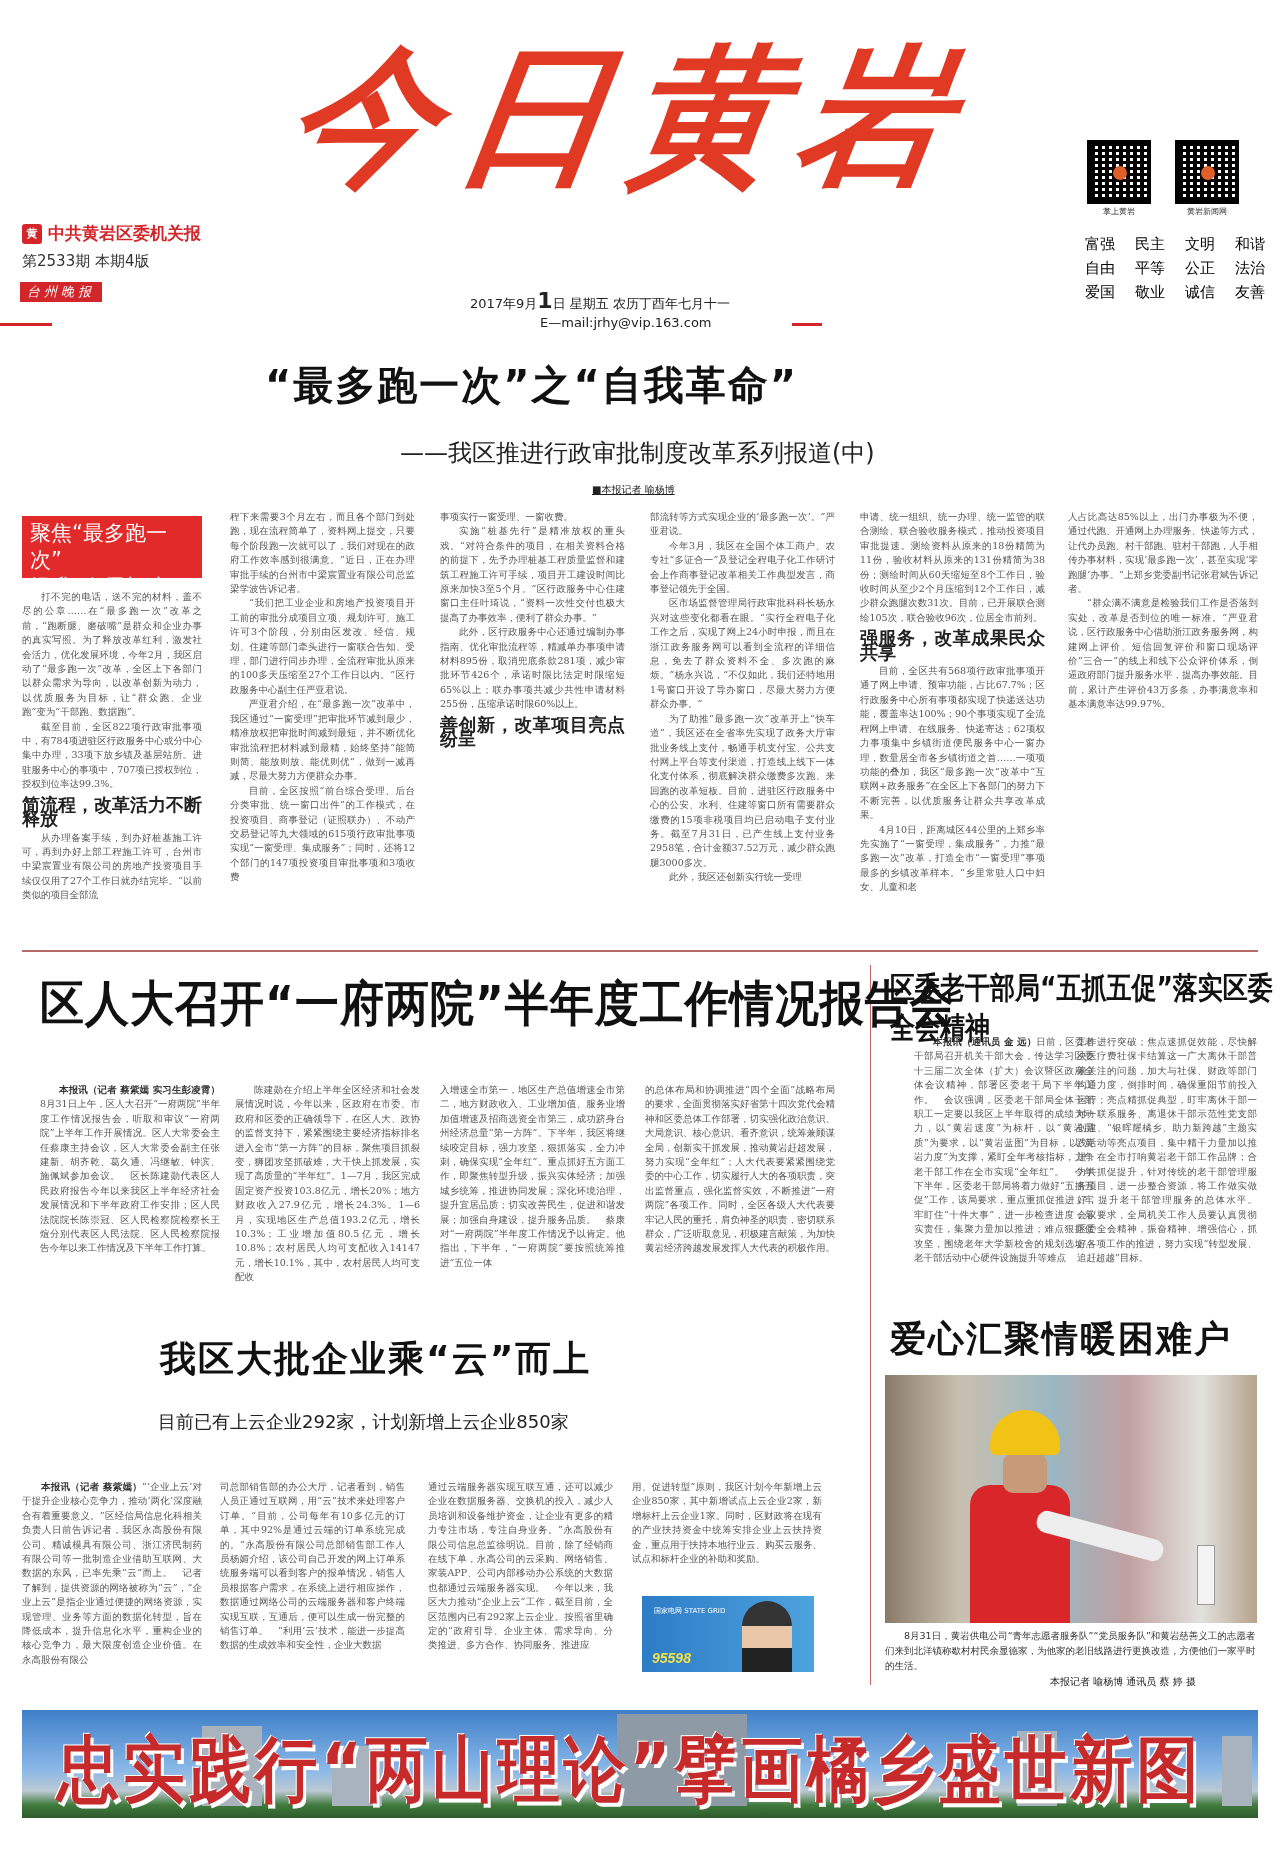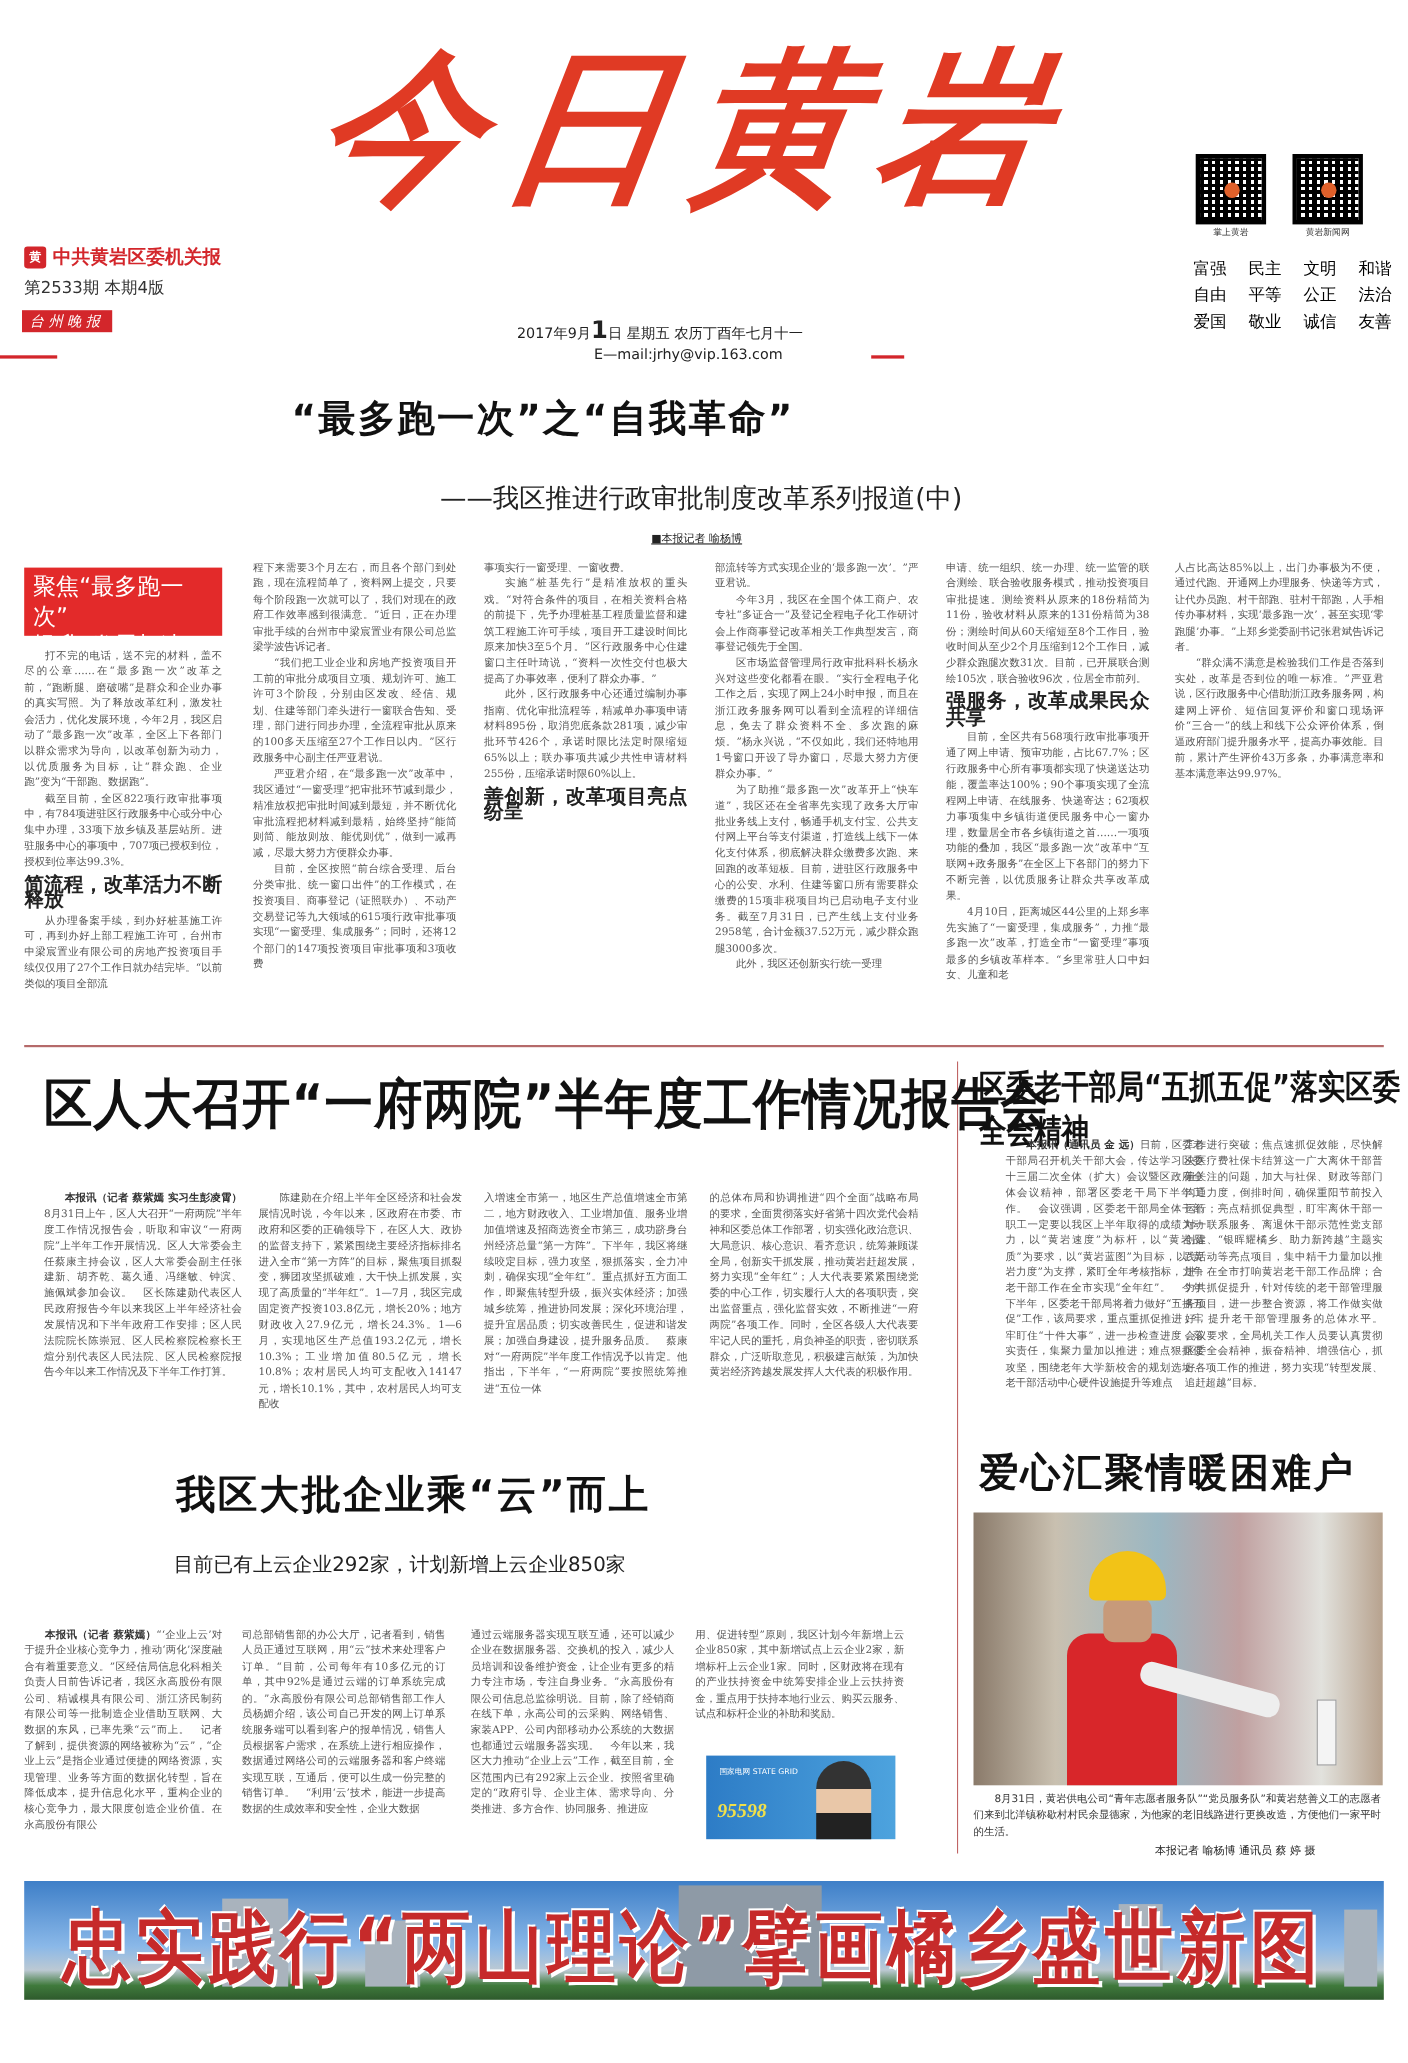--- a/index.html
+++ b/index.html
@@ -20,21 +20,21 @@
   .qr-box { width: 64px; height: 64px; background:
       repeating-linear-gradient(90deg,#000 0 4px,#fff 4px 7px),
       repeating-linear-gradient(0deg,#000 0 3px,#fff 3px 6px);
       background-blend-mode: multiply; border: 4px solid #000; position: relative; }
   .qr-box::after { content:""; position:absolute; left:22px; top:22px; width:14px; height:14px; background:#e0602a; border-radius:50%; }
   .qr-label { font-family: "DejaVu Sans", sans-serif; font-size: 8px; color:#333; margin-top:2px; }
   .values { left: 1085px; top: 232px; width: 180px; font-family: "DejaVu Sans", sans-serif; font-size: 15px; color:#000000; line-height: 24px; }
   .values div { display:flex; justify-content:space-between; }
 
   
-  .h1 { left: 265px; top: 358px; font-family: "DejaVu Sans", sans-serif; font-size: 34px; font-weight: 900; color: #111; letter-spacing: 2px; text-align: center; }
+  .h1 { left: 265px; top: 358px; font-family: "DejaVu Sans", sans-serif; font-size: 40px; font-weight: 900; color: #111; letter-spacing: 2px; text-align: center; }
   .h1-sub { left: 400px; top: 437px; font-family: "DejaVu Sans", sans-serif; font-size: 24px; color: #222; }
   .byline1 { left: 592px; top: 483px; font-family: "DejaVu Sans", sans-serif; font-size: 10px; color: #222; text-decoration: underline; }
   .redbox { left: 22px; top: 516px; width: 180px; height: 62px; background: #e32a2a; color: #fff; font-family: "DejaVu Sans", sans-serif; font-size: 21px; line-height: 27px; padding: 4px 8px; }
 
   .col { font-size: 9.5px; line-height: 14.4px; color: #555; text-align: justify; overflow: hidden; }
   .col p { text-indent: 2em; }
   .col .sub { font-family: "DejaVu Sans", sans-serif; font-weight: bold; font-size: 18px; color: #222; margin: 6px 0 4px; text-indent: 0; }
   .col b { color:#333; }
 
   .rule { left: 22px; top: 950px; width: 1236px; height: 2px; background: #b56a6a; }
@@ -50,21 +50,21 @@
   .photo .helmet { position:absolute; left:105px; top:35px; width:70px; height:45px; background:#f2c317; border-radius: 35px 35px 6px 6px; }
   .photo .face { position:absolute; left:118px; top:78px; width:44px; height:40px; background:#c79a7a; border-radius: 10px; }
   .photo .vest { position:absolute; left:85px; top:110px; width:100px; height:140px; background:#d8262a; border-radius: 20px 20px 0 0; }
   .photo .arm { position:absolute; left:150px; top:150px; width:130px; height:22px; background:#eee; transform: rotate(15deg); border-radius: 10px; }
   .photo .strip { position:absolute; left:312px; top:170px; width:18px; height:60px; background:#f4f4f4; border:1px solid #999; }
   .caption { left: 885px; top: 1628px; width: 372px; font-size: 9.5px; line-height: 15px; color: #333; font-family: "DejaVu Sans", sans-serif; }
   .caption p { text-indent: 2em; }
   .credit { left: 1050px; top: 1675px; font-family: "DejaVu Sans", sans-serif; font-size: 10px; color: #222; }
 
   .ad { left: 642px; top: 1596px; width: 172px; height: 76px; background: linear-gradient(90deg,#2d7cc6,#4da3de); overflow:hidden; }
-  .ad .hotline { position:absolute; left:10px; top:40px; font-family: Liberation Serif, serif; font-size:18px; font-style:italic; font-weight:bold; color:#f1e04a; }
+  .ad .hotline { position:absolute; left:10px; top:54px; font-family: Liberation Sans, sans-serif; font-size:14px; font-style:italic; font-weight:bold; color:#f1e04a; }
   .ad .brand { position:absolute; left:12px; top:10px; font-family: "DejaVu Sans", sans-serif; font-size:7px; color:#fff; }
   .ad .footer { position:absolute; left:12px; top:75px; font-family: "DejaVu Sans", sans-serif; font-size:6px; color:#fff; }
   .ad .agent { position:absolute; left:100px; top:5px; width:50px; height:85px; background: linear-gradient(#333 0 30%, #e9c7a8 30% 55%, #222 55%); border-radius: 25px 25px 0 0; }
 
   .banner { left: 22px; top: 1710px; width: 1236px; height: 108px; background: linear-gradient(180deg,#3e7fc8 0%, #8ab8e8 55%, #bcc9d3 75%, #3f7a3c 88%, #2e5a2c 100%); overflow: hidden; }
   .banner .bldg { position:absolute; bottom:12px; background: #a9b3bd; }
   .banner-text { position:absolute; left: 35px; top: 18px; font-family: "DejaVu Sans", sans-serif; font-size: 62px; font-weight: 900; color: #c62a2a; letter-spacing: 4px; text-shadow: 3px 3px 0 #fff, -1px -1px 0 #fff; white-space: nowrap; transform: scaleY(1.15); }
 </style>
 </head>
 <body>

